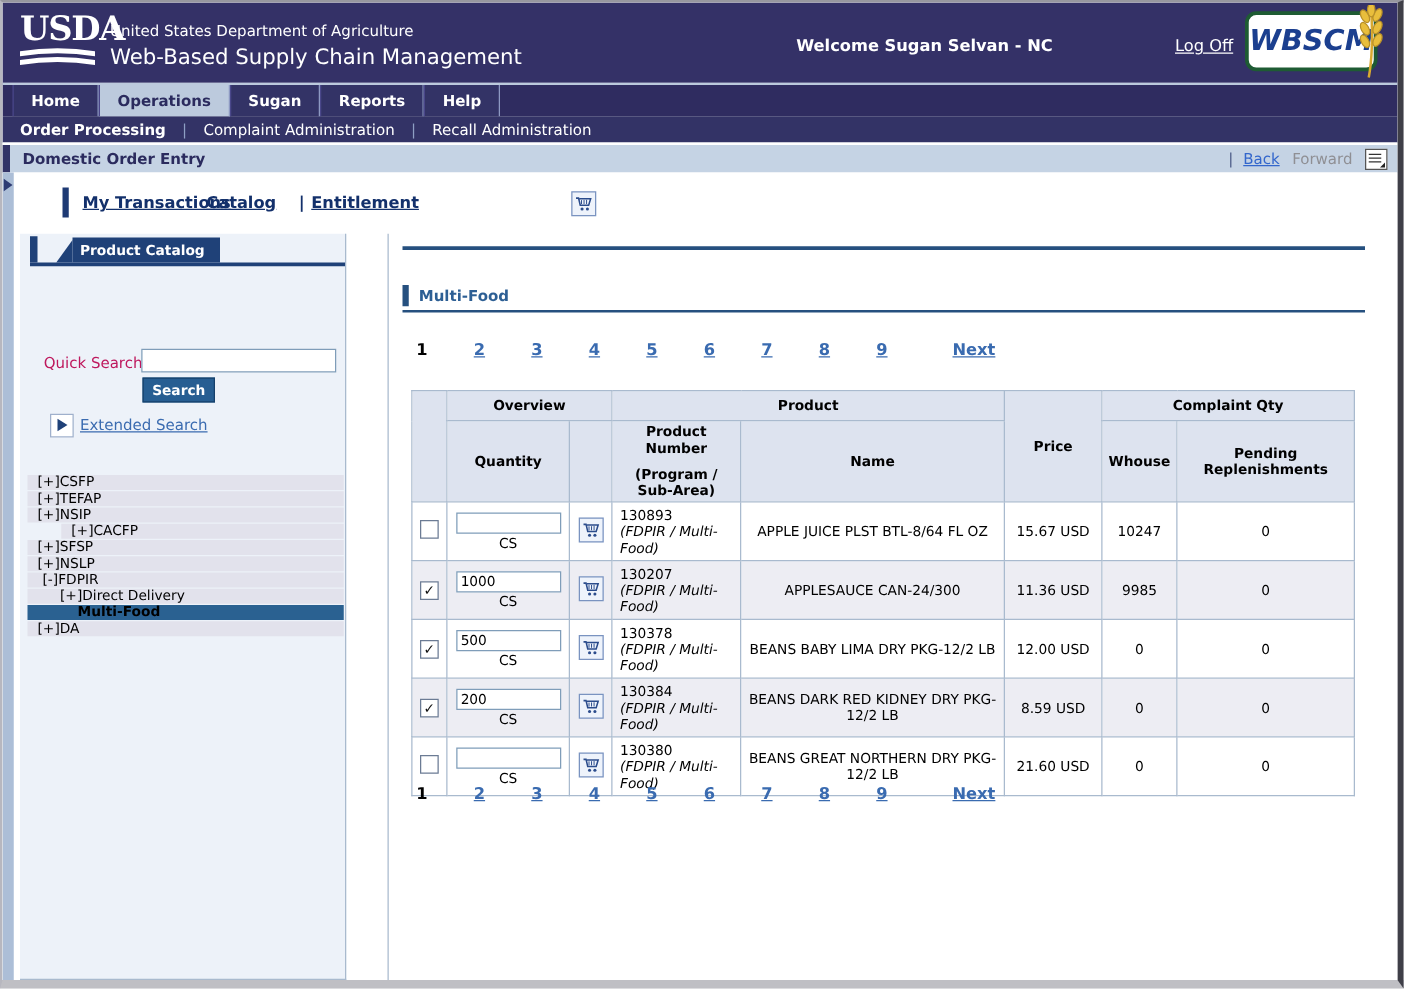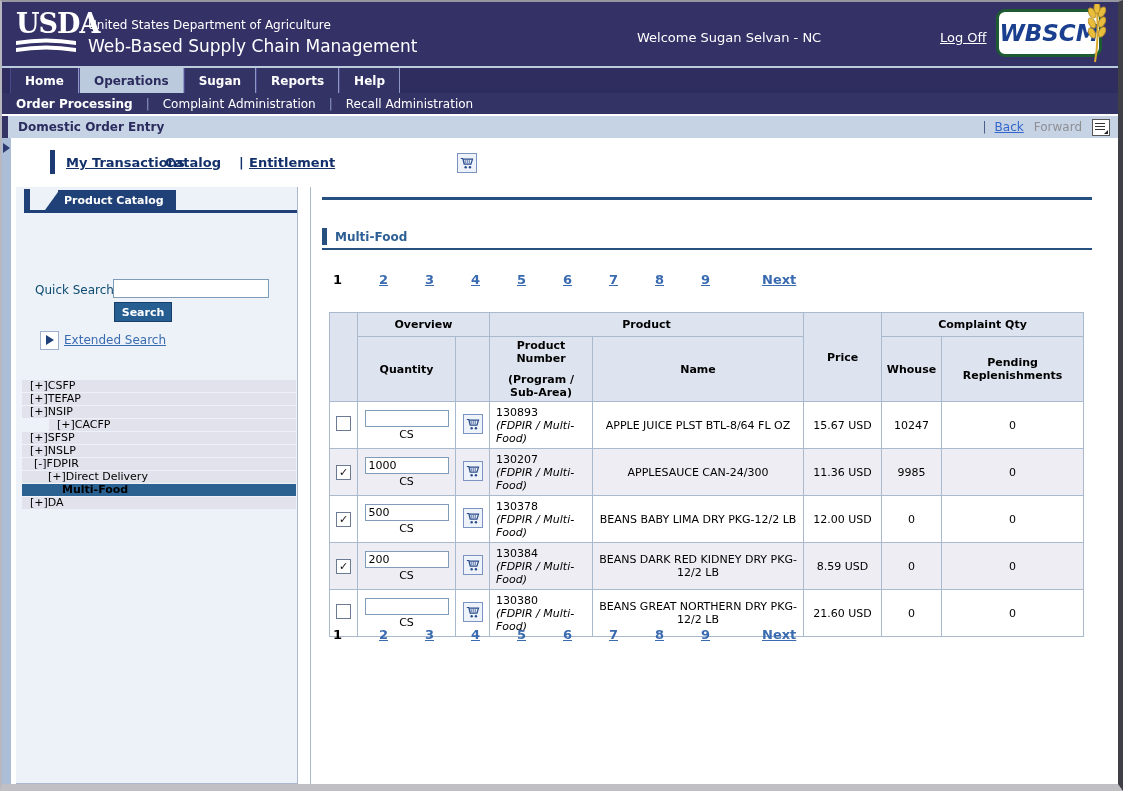--- a/index.html
+++ b/index.html
@@ -5,21 +5,21 @@
   html,body{margin:0;padding:0;background:#fff;}
   .window{position:relative;width:1123px;height:791px;box-sizing:border-box;overflow:hidden;
     border-top:2px solid #97979f;border-left:2px solid #b7b7bf;border-right:5px solid #3f3f48;border-bottom:7px solid #bfbfc4;
     font-family:"DejaVu Sans","Liberation Sans",sans-serif;background:#fff;}
   
   .header{position:relative;height:64px;background:#343167;color:#fff;}
   .usda-logo{position:absolute;left:14px;top:8px;width:64px;height:50px;color:#fff;}
   .usda-text{font-family:"DejaVu Serif","Liberation Serif",serif;font-weight:bold;font-size:27px;letter-spacing:-1px;line-height:28px;}
   .hdr-dept{position:absolute;left:86px;top:16px;font-size:12px;}
   .hdr-app{position:absolute;left:86px;top:34px;font-size:17px;}
-  .hdr-welcome{position:absolute;left:635px;top:28px;font-size:13px;}
+  .hdr-welcome{position:absolute;left:635px;top:28px;font-size:13px;font-weight:bold;}
   .hdr-logoff{position:absolute;left:938px;top:28px;font-size:13px;text-decoration:underline;cursor:pointer;}
   .wbscm-logo{position:absolute;right:16px;top:7px;width:100px;height:42px;background:#fff;border:3px solid #1e5b33;border-radius:9px;
     display:flex;align-items:center;justify-content:center;font-weight:bold;font-style:italic;font-size:23px;color:#1b3f8f;}
   .wheat{position:absolute;right:-10px;top:-8px;}
   
   .tabrow{height:25px;background:#2f2c60;border-top:2px solid #bccadd;display:flex;padding-left:8px;}
   .tab{padding:0 14px;display:flex;align-items:center;color:#fff;font-weight:bold;font-size:12px;background:#333366;
     border-right:1px solid #8d99c2;border-left:1px solid #4a478a;cursor:pointer;white-space:nowrap;}
   .tab.active{background:#bccadd;color:#2b2b5e;}
   
@@ -45,26 +45,26 @@
   .left-strip{position:absolute;left:0;top:0;width:9px;height:646px;background:#acbed7;}
   .strip-arrow{position:absolute;left:1px;top:5px;width:0;height:0;border-top:5px solid transparent;border-bottom:5px solid transparent;border-left:7px solid #2e3b73;cursor:pointer;}
   
   .tb-accent{position:absolute;left:48px;top:12px;width:5px;height:24px;background:#1e3a74;}
   .tb-link{position:absolute;top:17px;font-size:13px;font-weight:bold;color:#13306b;text-decoration:underline;cursor:pointer;}
   .tb-pipe{position:absolute;top:17px;font-size:13px;font-weight:bold;color:#13306b;}
   .cart-box{display:inline-block;width:18px;height:18px;background:#eef3fb;border:1px solid #7a93c0;vertical-align:middle;}
   .tb-cart{position:absolute;left:455px;top:14px;cursor:pointer;}
   .tb-viewcart{position:absolute;left:479px;top:17px;font-size:13px;font-weight:bold;color:#13306b;text-decoration:underline;cursor:pointer;}
   
-  .sidebar{position:absolute;left:14px;top:49px;width:282px;height:597px;background:#edf2f9;border-right:1px solid #a9bace;border-bottom:1px solid #a9bace;box-sizing:border-box;padding-left:12px;}
+  .sidebar{position:absolute;left:14px;top:49px;width:261px;height:597px;background:#edf2f9;border-right:1px solid #a9bace;border-bottom:1px solid #a9bace;box-sizing:border-box;padding-left:12px;}
   .cat-bar{position:absolute;left:8px;top:2px;width:6px;height:21px;background:#1f4178;}
   .cat-tab{position:absolute;left:42px;top:3px;background:#1f4178;color:#fff;font-weight:bold;font-size:11px;padding:4px 12px 3px 6px;}
   .cat-tab:before{content:"";position:absolute;left:-13px;bottom:0;width:0;height:0;border-bottom:18px solid #1f4178;border-left:13px solid transparent;}
   .cat-rule{position:absolute;left:8px;top:23px;right:0;height:3px;background:#1f4178;}
-  .qs-label{position:absolute;left:19px;top:96px;font-size:12px;color:#0c4a6e;}
+  .qs-label{position:absolute;left:19px;top:96px;font-size:12px;color:#be185d;}
   .qs-input{position:absolute;left:97px;top:92px;width:148px;height:15px;border:1px solid #7f9db9;background:#fff;font-size:11px;padding:1px 3px;font-family:inherit;}
   .search-btn{position:absolute;left:98px;top:115px;width:56px;height:18px;background:#275e92;color:#fff;font-weight:bold;font-size:11px;
     border:1px solid #16406b;display:flex;align-items:center;justify-content:center;cursor:pointer;}
   .ext-icon{position:absolute;left:24px;top:144px;width:17px;height:17px;background:#fff;border:1px solid #9fb0cc;cursor:pointer;}
   .ext-icon b{position:absolute;left:5px;top:3px;width:0;height:0;border-top:5px solid transparent;border-bottom:5px solid transparent;border-left:8px solid #1f4178;}
   .ext-link{position:absolute;left:48px;top:146px;font-size:12px;color:#3a6bb0;text-decoration:underline;cursor:pointer;}
   .tree{position:absolute;left:6px;top:193px;right:1px;}
   .tree-row{height:12px;line-height:12px;font-size:11px;color:#000;background:#e2e2ec;margin-bottom:1px;cursor:pointer;white-space:nowrap;overflow:hidden;}
   .tree-row.selected{background:#2a6191;font-weight:bold;color:#000;}
   .divider{position:absolute;left:308px;top:49px;width:1px;height:597px;background:#a9bace;}

